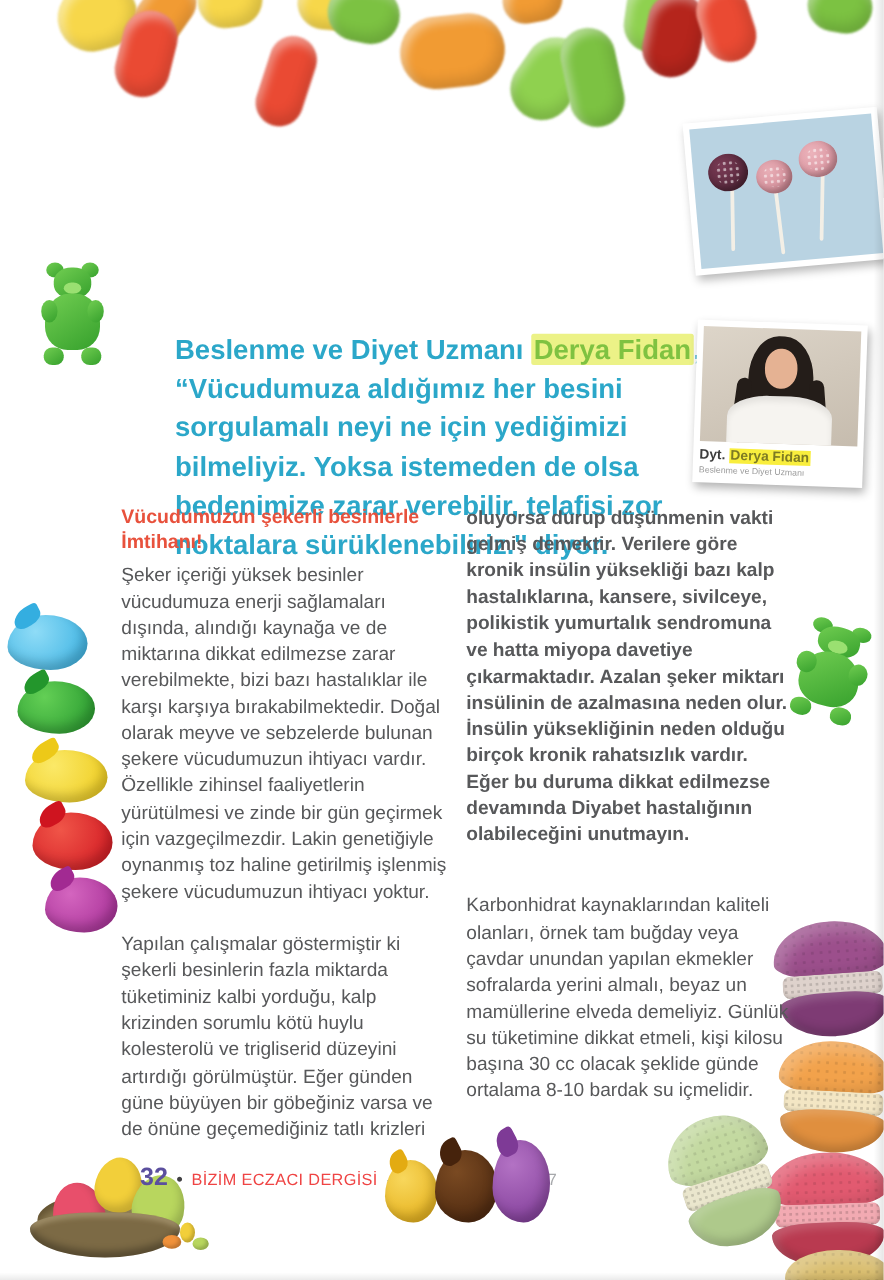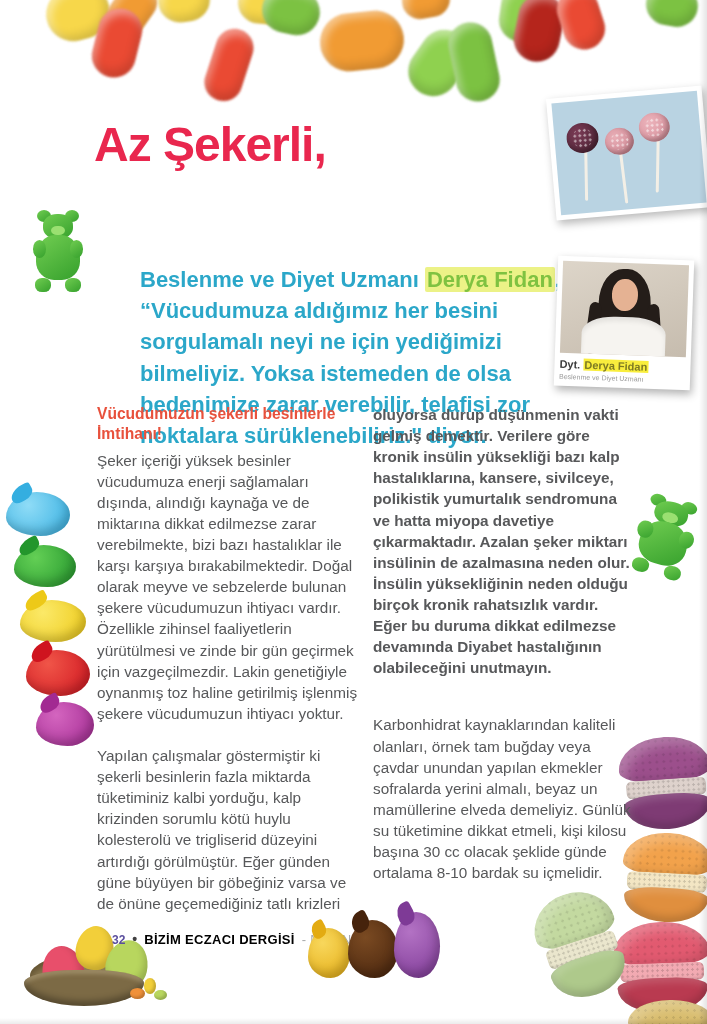--- a/index.html
+++ b/index.html
@@ -16,23 +16,23 @@
   .col{position:absolute;top:404px;z-index:2;font-size:15.3px;line-height:1.38;color:#57585a;}
   .col-left{left:97px;width:264px;}
   .col-right{left:373px;width:262px;}
   .sec-head{font-weight:700;color:#e8513c;font-size:15.6px;line-height:1.3;margin:0 0 5px 0;}
   .col p{margin:0 0 21px 0;}
   .col-right .p1{margin-bottom:36px;font-weight:bold;}
   .col-right .sec-head{margin-bottom:28px;}
 
   
   .footer{position:absolute;left:112px;top:931px;z-index:4;display:flex;align-items:baseline;gap:7px;}
-  .pgnum{font-size:12px;font-weight:800;color:#5b4f9e;}
+  .pgnum{font-size:20px;font-weight:800;color:#5b4f9e;}
   .bullet{font-size:14px;font-weight:800;color:#414042;}
-  .mag{font-size:13px;font-weight:700;color:#000000;letter-spacing:.3px;}
+  .mag{font-size:13px;font-weight:400;color:#ef4444;letter-spacing:.3px;}
   .issue{font-size:13px;color:#a7a9ac;letter-spacing:.3px;}
 
   
   .candy{position:absolute;border-radius:999px;z-index:1;filter:blur(.8px);
          box-shadow:inset -4px -6px 10px rgba(0,0,0,.14), inset 4px 5px 8px rgba(255,255,255,.45);}
 
   
   .bear{position:absolute;z-index:1;}
   .bear i{position:absolute;display:block;background:linear-gradient(145deg,#72ce52,#35a02c);}
   .bear .ear{width:30%;height:15%;top:0;border-radius:50%;}
@@ -143,21 +143,20 @@
       <span class="stick" style="left:27px;top:46px;transform:rotate(4deg);"></span>
       <span class="stick" style="left:64px;top:52px;transform:rotate(-2deg);"></span>
       <span class="stick" style="left:99px;top:44px;transform:rotate(6deg);"></span>
       <span class="pop" style="--c1:#7a3a55;--c2:#45202f;left:12px;top:22px;width:32px;height:30px;"></span>
       <span class="pop" style="--c1:#e8aeb6;--c2:#c97f8c;left:50px;top:30px;width:29px;height:27px;"></span>
       <span class="pop" style="--c1:#ecb3bb;--c2:#d18995;left:85px;top:18px;width:31px;height:29px;"></span>
     </div>
   </div>
 
   <div class="page-title">
-    <div>Az Şekerli,</div>
   </div>
 
   <div class="bear" style="left:34px;top:210px;width:48px;height:82px;">
     <i class="ear l"></i>
       <i class="ear r"></i>
       <i class="head"></i>
       <i class="muzzle"></i>
     <i class="bbody"></i>
       <i class="arm l"></i>
       <i class="arm r"></i>

